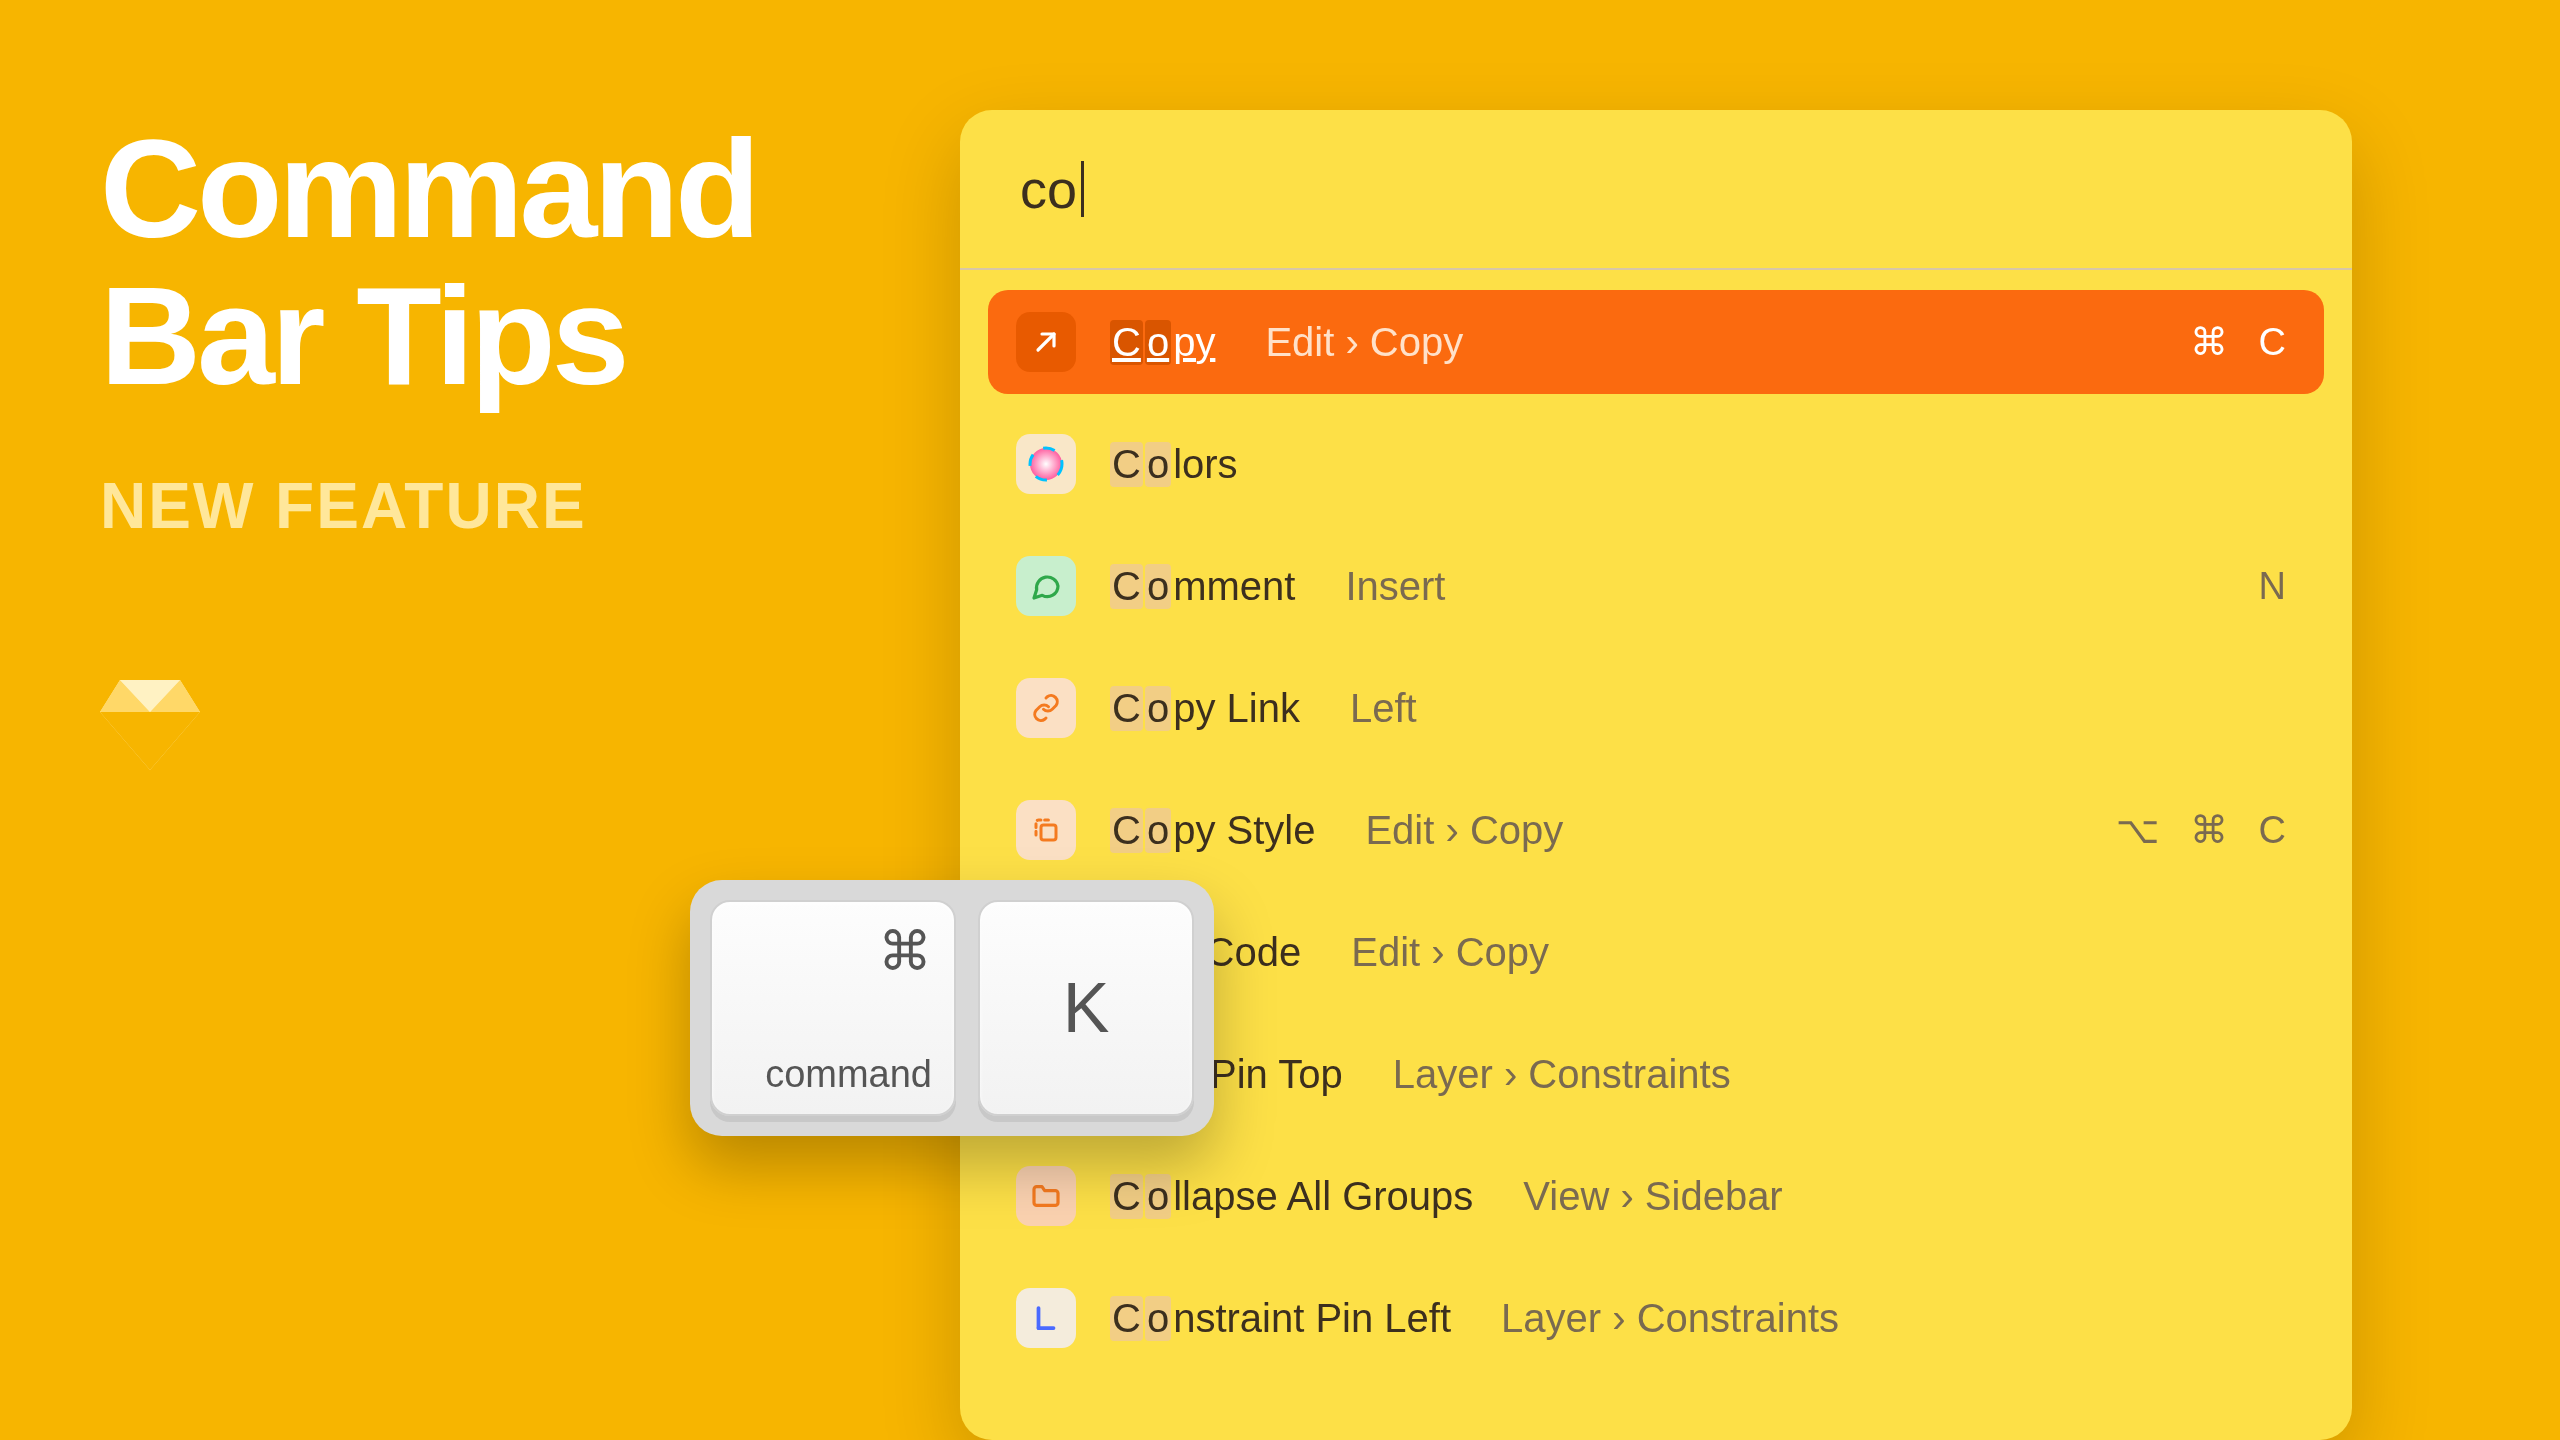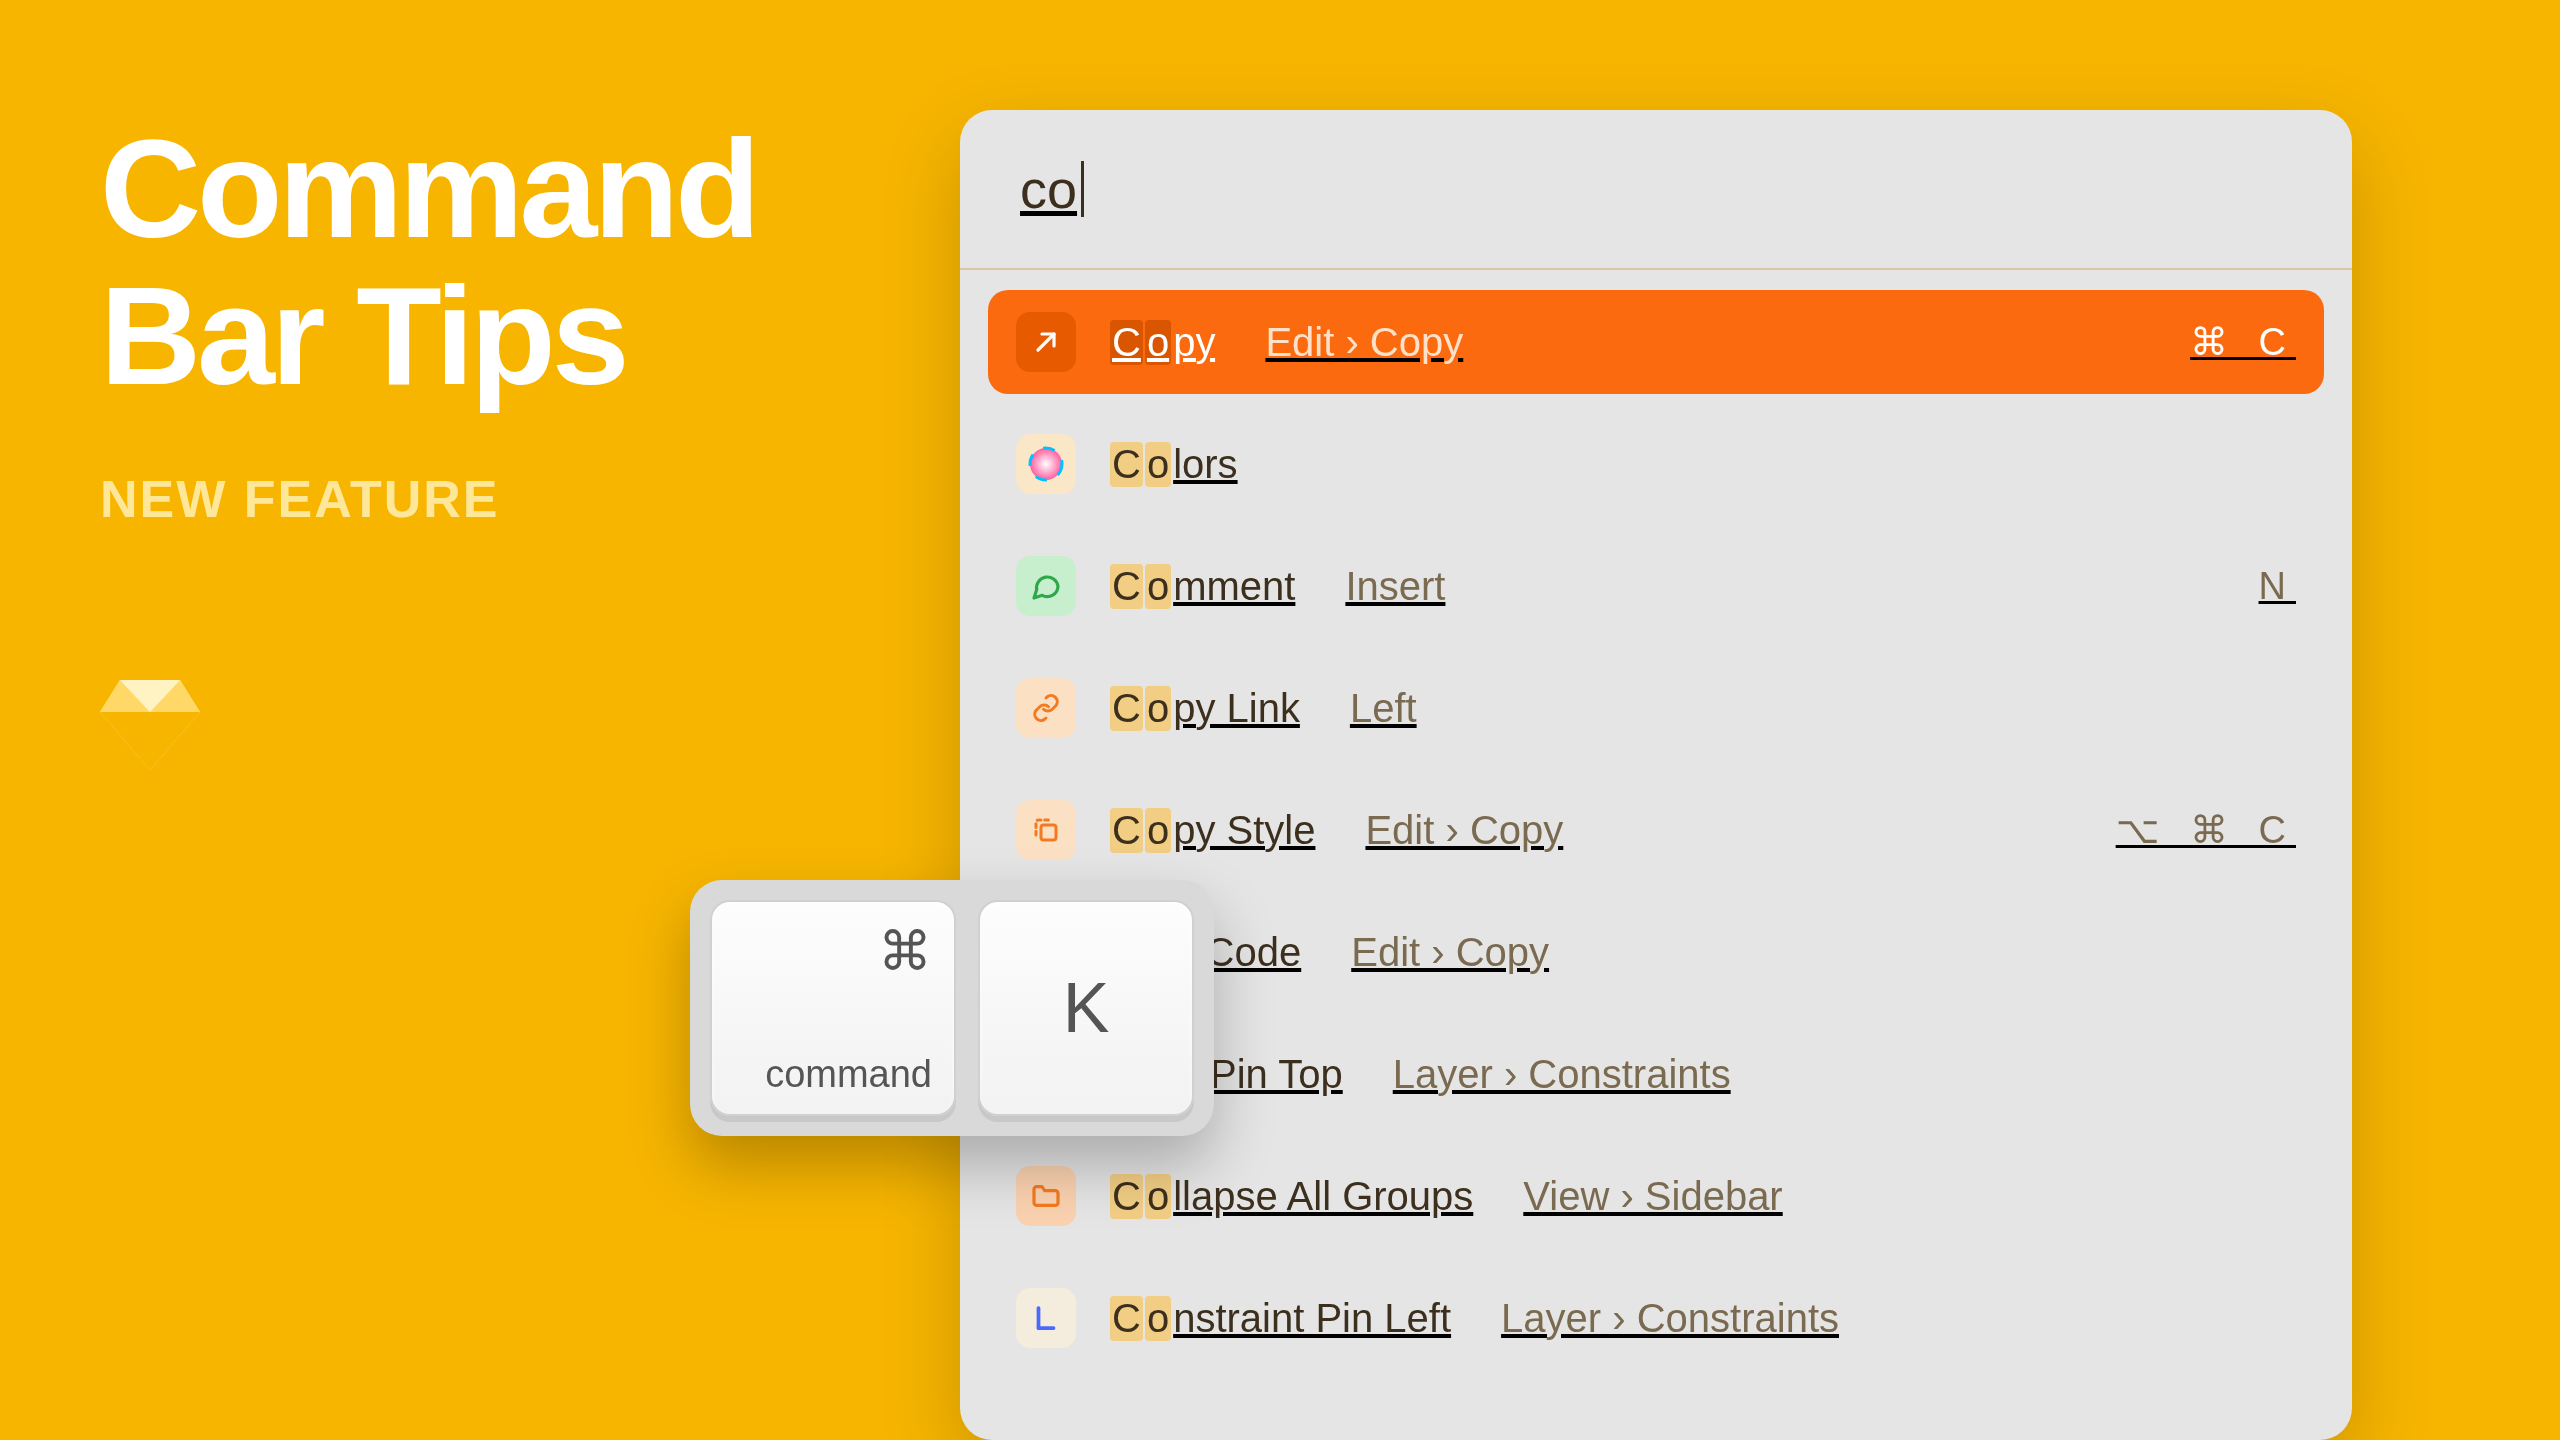--- a/index.html
+++ b/index.html
@@ -13,42 +13,41 @@
   .title {
     color: #fff;
     font-size: 140px;
     font-weight: 800;
     letter-spacing: -4px;
     line-height: 1.05;
   }
   .subtitle {
     margin-top: 60px;
     color: #FFE79A;
-    font-size: 52px;
+    font-size: 64px;
     font-weight: 700;
     letter-spacing: 2px;
   }
   .logo {
     position: absolute;
     left: 100px;
     top: 680px;
     width: 100px;
     height: 90px;
   }
   .palette {
     position: absolute;
     left: 960px;
     top: 110px;
     width: 1392px;
     height: 1330px;
-    background: #e5e5e5;
+    background: #fde047;
     border-radius: 32px;
     box-shadow: 0 30px 80px rgba(0,0,0,.18);
     overflow: hidden;
-    text-decoration: underline;
   }
   .search-row {
     height: 160px;
     padding: 0 60px;
     display: flex;
     align-items: center;
     border-bottom: 2px solid #D8C7A8;
   }
   .search-input {
     font-size: 54px;

